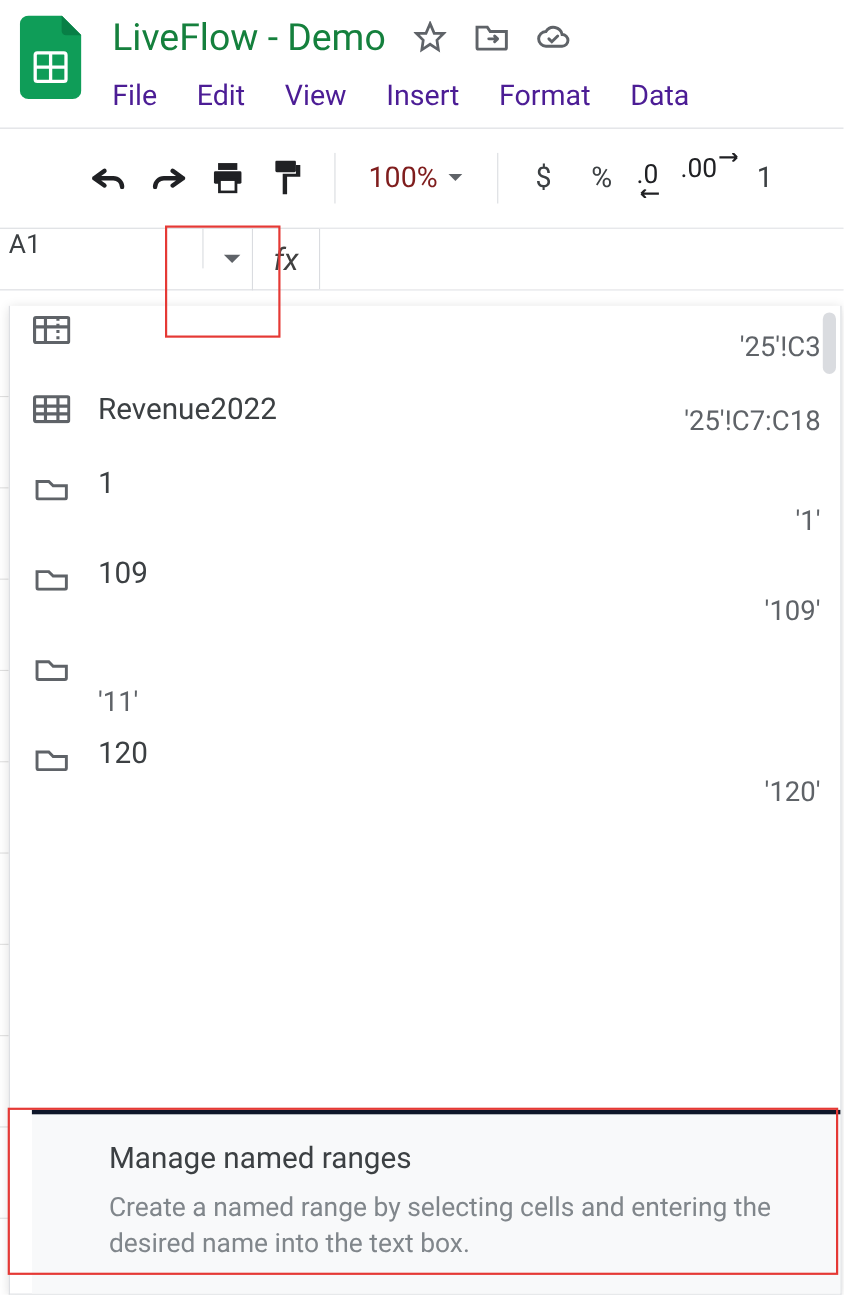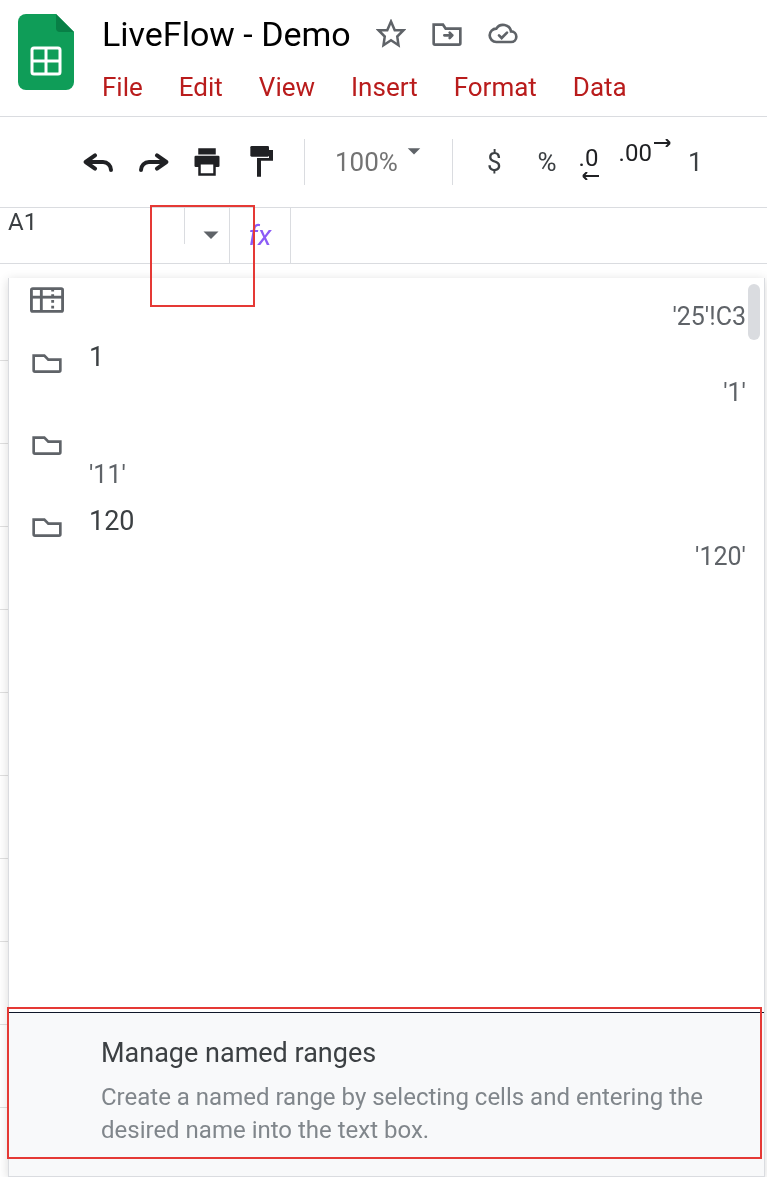--- a/index.html
+++ b/index.html
@@ -24,35 +24,35 @@
     margin-right: 28px;
     margin-top: 0;
   }
   .title-row {
     display: flex;
     align-items: center;
     gap: 24px;
   }
   .doc-title {
     font-size: 34px;
-    color: #000000;
+    color: #15803d;
     font-weight: 400;
   }
   .title-icon {
     width: 32px; height: 32px;
     display: flex; align-items: center; justify-content:center;
     color: #5f6368;
     cursor: pointer;
   }
   .menus {
     display: flex;
     gap: 36px;
     margin-top: 18px;
     font-size: 26px;
-    color: #b91c1c;
+    color: #4c1d95;
   }
   .menu-item { cursor: pointer; }
   .toolbar-wrap {
     border-top: 1px solid #dadce0;
     border-bottom: 1px solid #dadce0;
     margin-top: 10px;
     padding: 0 18px;
   }
   .toolbar {
     display: flex;
@@ -67,22 +67,22 @@
     cursor: pointer;
     color: #5f6368;
     border-radius: 4px;
   }
   .tb-sep {
     width: 1px; height: 46px;
     background: #dadce0;
     margin: 0 12px;
   }
   .zoom {
-    display:flex; align-items:flex-start; gap:8px;
-    font-size: 26px; color: #737373;
+    display:flex; align-items:center; gap:8px;
+    font-size: 26px; color: #7f1d1d;
     padding: 0 10px;
     cursor:pointer;
   }
   .fmt {
     font-size: 26px; color:#3c4043;
     padding: 0 14px; cursor:pointer;
   }
   
   .formula-row {
     display: flex;
@@ -125,21 +125,21 @@
     top: 1007px;
     left: 7px;
     width: 755px;
     height: 152px;
   }
   .fx {
     width: 60px;
     display:flex; align-items:center; justify-content:center;
     font-style: italic;
     font-size: 28px;
-    color:#8b5cf6;
+    color:#404040;
     cursor:pointer;
   }
   .formula-input {
     flex:1;
     height:100%;
     border:none;
     outline:none;
     font-size:24px;
     padding-left: 8px;
     border-left: 1px solid #dadce0;
@@ -194,24 +194,25 @@
     padding-top: 22px;
   }
   .dd-item.first .dd-label,
   .dd-item.first .dd-ref { padding-top:0; }
   .dd-item.range .dd-label { padding-top:0; }
   .dd-item.range .dd-ref { padding-top:22px; }
   .dd-item.sheet { align-items:flex-start; padding-top:10px; }
   .dd-item.sheet .dd-label { padding-top: 0; }
   .dd-item.sheet .dd-ref { align-self:flex-end; padding-bottom: 6px; padding-top:0;}
   .dropdown-footer {
-    border-top: 1px solid #0f172a;
+    border-top: 4px solid #0f172a;
     background: #f8f9fa;
-    padding: 24px 18px 28px 92px;
+    padding: 24px 18px 28px 70px;
     cursor:pointer;
+    margin-left:20px;
   }
   .footer-title {
     font-size: 27px;
     color:#3c4043;
     margin-bottom: 12px;
   }
   .footer-desc {
     font-size: 24px;
     color:#80868b;
     line-height: 1.4;
@@ -373,32 +374,54 @@
             <rect x="1" y="1" width="22" height="16" rx="1"></rect>
             <line x1="1" y1="7" x2="23" y2="7"></line>
             <line x1="8" y1="1" x2="8" y2="17"></line>
             <line x1="16" y1="1" x2="16" y2="17" stroke-dasharray="2 2"></line>
           </svg>
       </span>
       <span class="dd-label"></span>
       <span class="dd-ref">'25'!C3</span>
     </div>
 
+    <div class="dd-item range">
+      <span class="dd-icon">
+        <svg width="34" height="26" viewBox="0 0 24 18" fill="none" stroke="#5f6368" stroke-width="2">
+            <rect x="1" y="1" width="22" height="16" rx="1"></rect>
+            <line x1="1" y1="7" x2="23" y2="7"></line>
+            <line x1="1" y1="12" x2="23" y2="12"></line>
+            <line x1="8" y1="1" x2="8" y2="17"></line>
+            <line x1="16" y1="1" x2="16" y2="17"></line>
+          </svg>
+      </span>
+      <span class="dd-label">Revenue2022</span>
+      <span class="dd-ref">'25'!C7:C18</span>
+    </div>
 
     <div class="dd-item sheet">
       <span class="dd-icon">
         <svg width="32" height="24" viewBox="0 0 24 18" fill="none" stroke="#5f6368" stroke-width="2">
             <path d="M2 5 h8 l3 3 h9 v8 a1 1 0 0 1 -1 1 h-18 a1 1 0 0 1 -1 -1 z"></path>
           </svg>
       </span>
       <span class="dd-label">1</span>
       <span class="dd-ref">'1'</span>
     </div>
 
 
+    <div class="dd-item sheet">
+      <span class="dd-icon">
+        <svg width="32" height="24" viewBox="0 0 24 18" fill="none" stroke="#5f6368" stroke-width="2">
+            <path d="M2 5 h8 l3 3 h9 v8 a1 1 0 0 1 -1 1 h-18 a1 1 0 0 1 -1 -1 z"></path>
+          </svg>
+      </span>
+      <span class="dd-label">109</span>
+      <span class="dd-ref">'109'</span>
+    </div>
 
     <div class="dd-item sheet">
       <span class="dd-icon">
         <svg width="32" height="24" viewBox="0 0 24 18" fill="none" stroke="#5f6368" stroke-width="2">
             <path d="M2 5 h8 l3 3 h9 v8 a1 1 0 0 1 -1 1 h-18 a1 1 0 0 1 -1 -1 z"></path>
           </svg>
       </span>
       <span class="dd-ref">'11'</span>
     </div>
 

